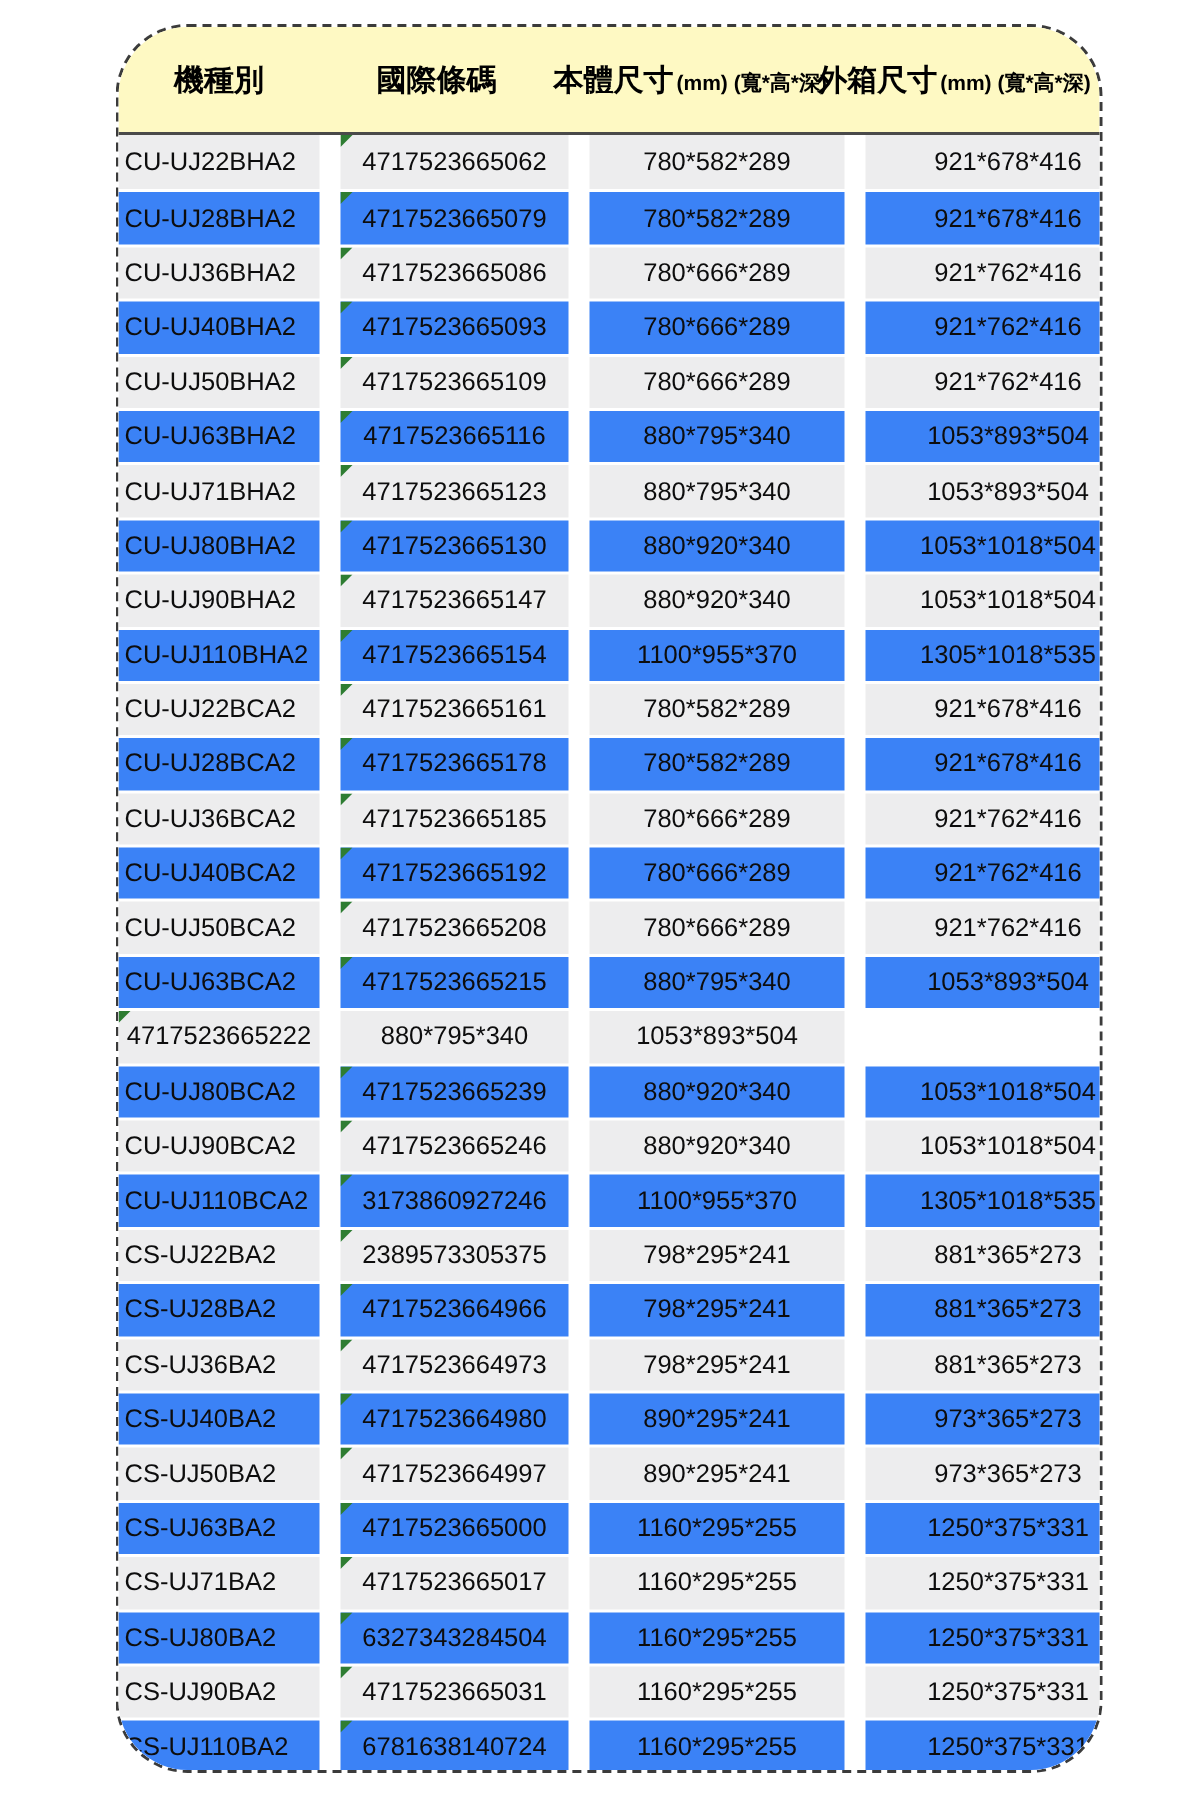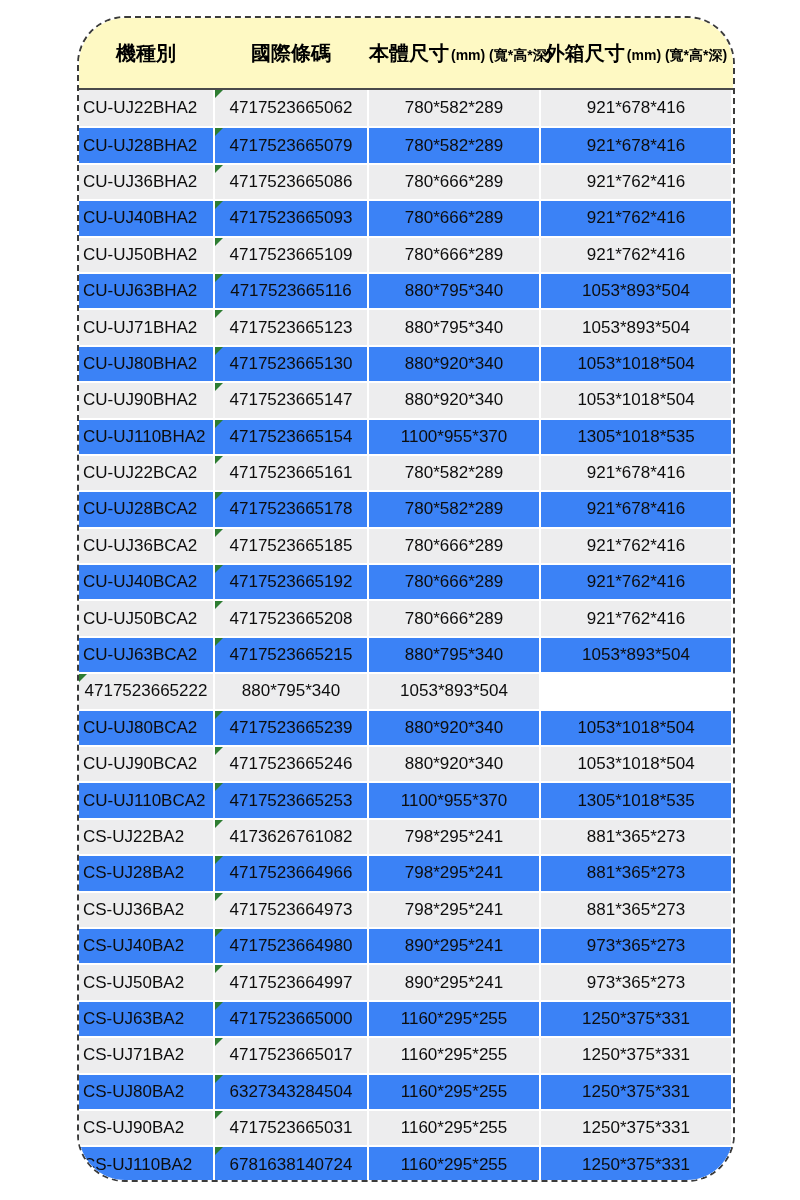--- a/index.html
+++ b/index.html
@@ -40,21 +40,21 @@
   }
   .th .unit {
     font-size: 14px;
     font-weight: bold;
     margin-left: 2px;
   }
   .tbody { background: #ffffff; }
   .tr {
     display: grid;
     grid-template-columns: 134px 152px 170px 190px;
-    column-gap: 2px;
+    column-gap: 14px;
     height: 36.4px;
     box-sizing: border-box;
     background: #ffffff;
   }
   .tr + .tr { border-top: 2px solid #ffffff; }
   .td {
     display: flex;
     align-items: center;
     justify-content: center;
     font-size: 17px;
@@ -284,31 +284,31 @@
       <span class="val">4717523665246</span>
     </div>
     <div class="td td-body">880*920*340</div>
     <div class="td td-box">1053*1018*504</div>
   </div>
 
   <div class="tr even">
     <div class="td td-model">CU-UJ110BCA2</div>
     <div class="td td-barcode">
       <span class="tri"></span>
-      <span class="val">4717523665253</span>
+      <span class="val">3173860927246</span>
     </div>
     <div class="td td-body">1100*955*370</div>
     <div class="td td-box">1305*1018*535</div>
   </div>
 
   <div class="tr odd">
     <div class="td td-model">CS-UJ22BA2</div>
     <div class="td td-barcode">
       <span class="tri"></span>
-      <span class="val">4173626761082</span>
+      <span class="val">2389573305375</span>
     </div>
     <div class="td td-body">798*295*241</div>
     <div class="td td-box">881*365*273</div>
   </div>
 
   <div class="tr even">
     <div class="td td-model">CS-UJ28BA2</div>
     <div class="td td-barcode">
       <span class="tri"></span>
       <span class="val">4717523664966</span>

